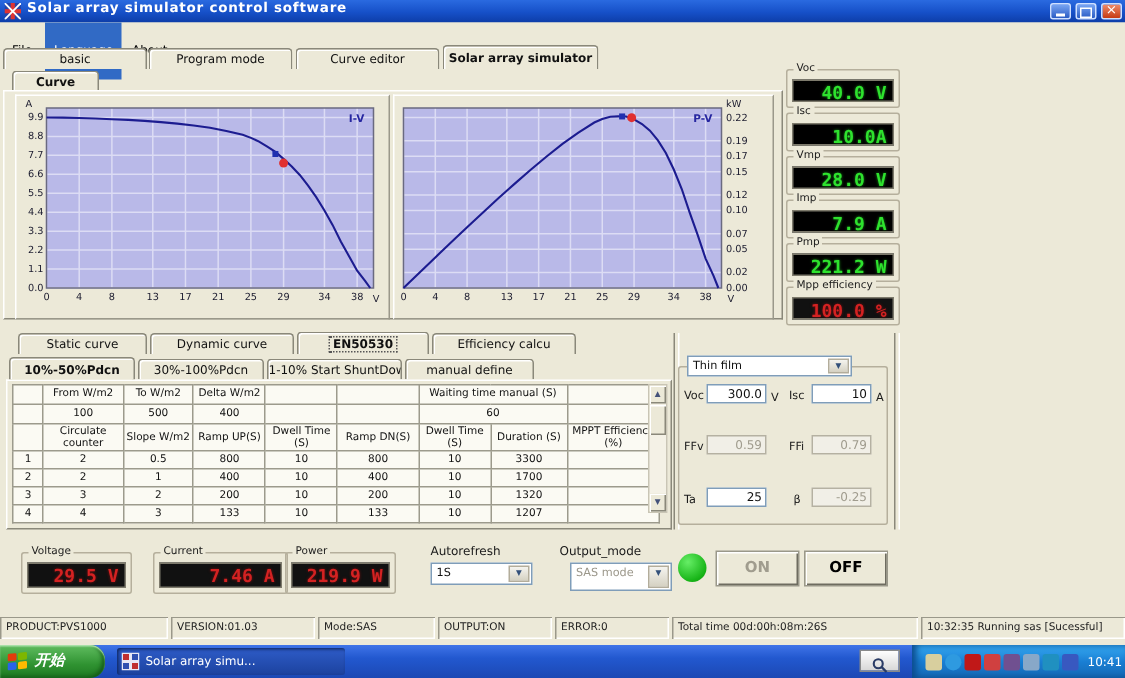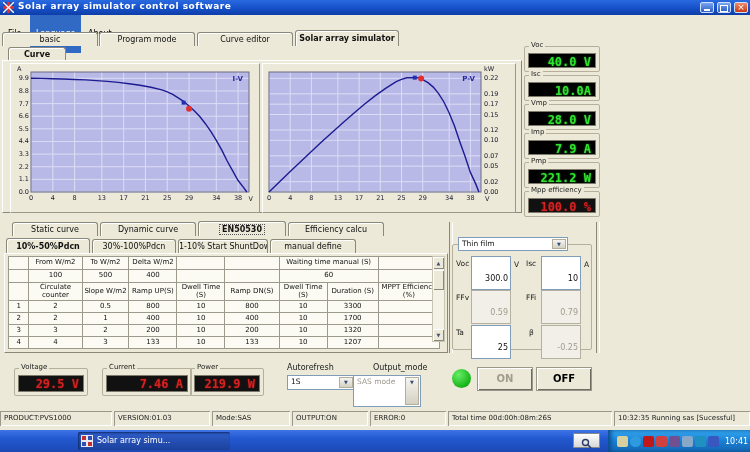--- a/index.html
+++ b/index.html
@@ -61,21 +61,21 @@
     font-size:5px;text-align:center;line-height:12px;color:#44527a;}
   .sbthumb{position:absolute;left:0;top:13px;width:11px;height:20px;background:#ece9d8;box-shadow:inset 1px 1px 0 #fff,inset -1px -1px 0 #8a887a;}
 
   
   .combo{position:absolute;background:#fff;border:1px solid #7f9db9;font-size:7.5px;color:#111;
     padding:1px 14px 0 3px;box-sizing:border-box;white-space:nowrap;overflow:hidden;}
   .combo.dis{color:#9b978a;}
   .cbtn{position:absolute;right:1px;top:1px;bottom:1px;width:12px;background:linear-gradient(#f5f4ef,#d5d1c2);
     border:1px solid #b3ad9b;font-size:5px;text-align:center;color:#33507a;line-height:9px;}
   .fld{position:absolute;width:40px;height:13px;border:1px solid #7f9db9;background:#fff;font-size:8px;color:#111;
-    text-align:right;padding:16px 2px;box-sizing:border-box;line-height:12px;}
+    text-align:right;padding:0 2px;box-sizing:border-box;line-height:12px;}
   .fld.dis{background:#f1efe7;color:#a09c8e;border-color:#b5b1a2;}
   .plabel{position:absolute;font-size:7.5px;color:#1a1a1a;white-space:nowrap;}
 
   .pushbtn{position:absolute;width:54px;height:22px;background:#ece9d8;
     box-shadow:inset 1px 1px 0 #fff,inset -1px -1px 0 #6e6c60,0 0 0 1px #9a988a;
     font-size:10px;font-weight:bold;text-align:center;line-height:22px;}
   .pushbtn.dis{color:#a09c8e;}
   .light{position:absolute;left:452px;top:369px;width:19px;height:19px;border-radius:50%;
     background:radial-gradient(circle at 35% 30%,#66ee66,#17b417 70%,#0e8c0e);}
 
@@ -422,40 +422,51 @@
     <div class="led red">219.9 W</div>
   </div>
 
   <span class="plabel" style="left:287px;top:363px;font-size:8px">Autorefresh</span>
   <div class="combo" style="left:287px;top:375px;width:68px;height:15px">
     <span>1S</span>
     <span class="cbtn">▼</span>
   </div>
 
   <span class="plabel" style="left:373px;top:363px;font-size:8px">Output_mode</span>
-  <div class="combo dis" style="left:353px;top:375px;width:68px;height:32px">
+  <div class="combo dis" style="left:380px;top:375px;width:68px;height:19px">
     <span>SAS mode</span>
     <span class="cbtn">▼</span>
   </div>
 
   <div class="light"></div>
   <div class="pushbtn dis" style="left:478px;top:368px">ON</div>
   <div class="pushbtn" style="left:537px;top:368px">OFF</div>
 
   <div class="statusbar">
     <div class="seg">PRODUCT:PVS1000</div>
     <div class="seg">VERSION:01.03</div>
     <div class="seg">Mode:SAS</div>
     <div class="seg">OUTPUT:ON</div>
     <div class="seg">ERROR:0</div>
     <div class="seg">Total time 00d:00h:08m:26S</div>
     <div class="seg">10:32:35 Running sas [Sucessful]</div>
   </div>
 
   <div class="taskbar">
+    <div class="startbtn">
+      <svg style="position:absolute;left:5px;top:4px" width="14" height="14" viewBox="0 0 14 14">
+        <g transform="skewY(-6)">
+          <rect x="0" y="2" width="6" height="5" rx="1" fill="#e23c0c"></rect>
+          <rect x="7" y="2" width="6" height="5" rx="1" fill="#7db700"></rect>
+          <rect x="0" y="8" width="6" height="5" rx="1" fill="#2a63e8"></rect>
+          <rect x="7" y="8" width="6" height="5" rx="1" fill="#ffba00"></rect>
+        </g>
+      </svg>
+      <span>开始</span>
+    </div>
     <div class="taskitem">
       <svg style="position:absolute;left:3px;top:3px" width="12" height="12" viewBox="0 0 12 12">
         <rect width="12" height="12" fill="#e8e8f4"></rect>
         <rect x="1" y="1" width="4" height="4" fill="#c03030"></rect>
         <rect x="7" y="1" width="4" height="4" fill="#3050b0"></rect>
         <rect x="1" y="7" width="4" height="4" fill="#3050b0"></rect>
         <rect x="7" y="7" width="4" height="4" fill="#c03030"></rect>
       </svg>
       <span>Solar array simu...</span>
     </div>

